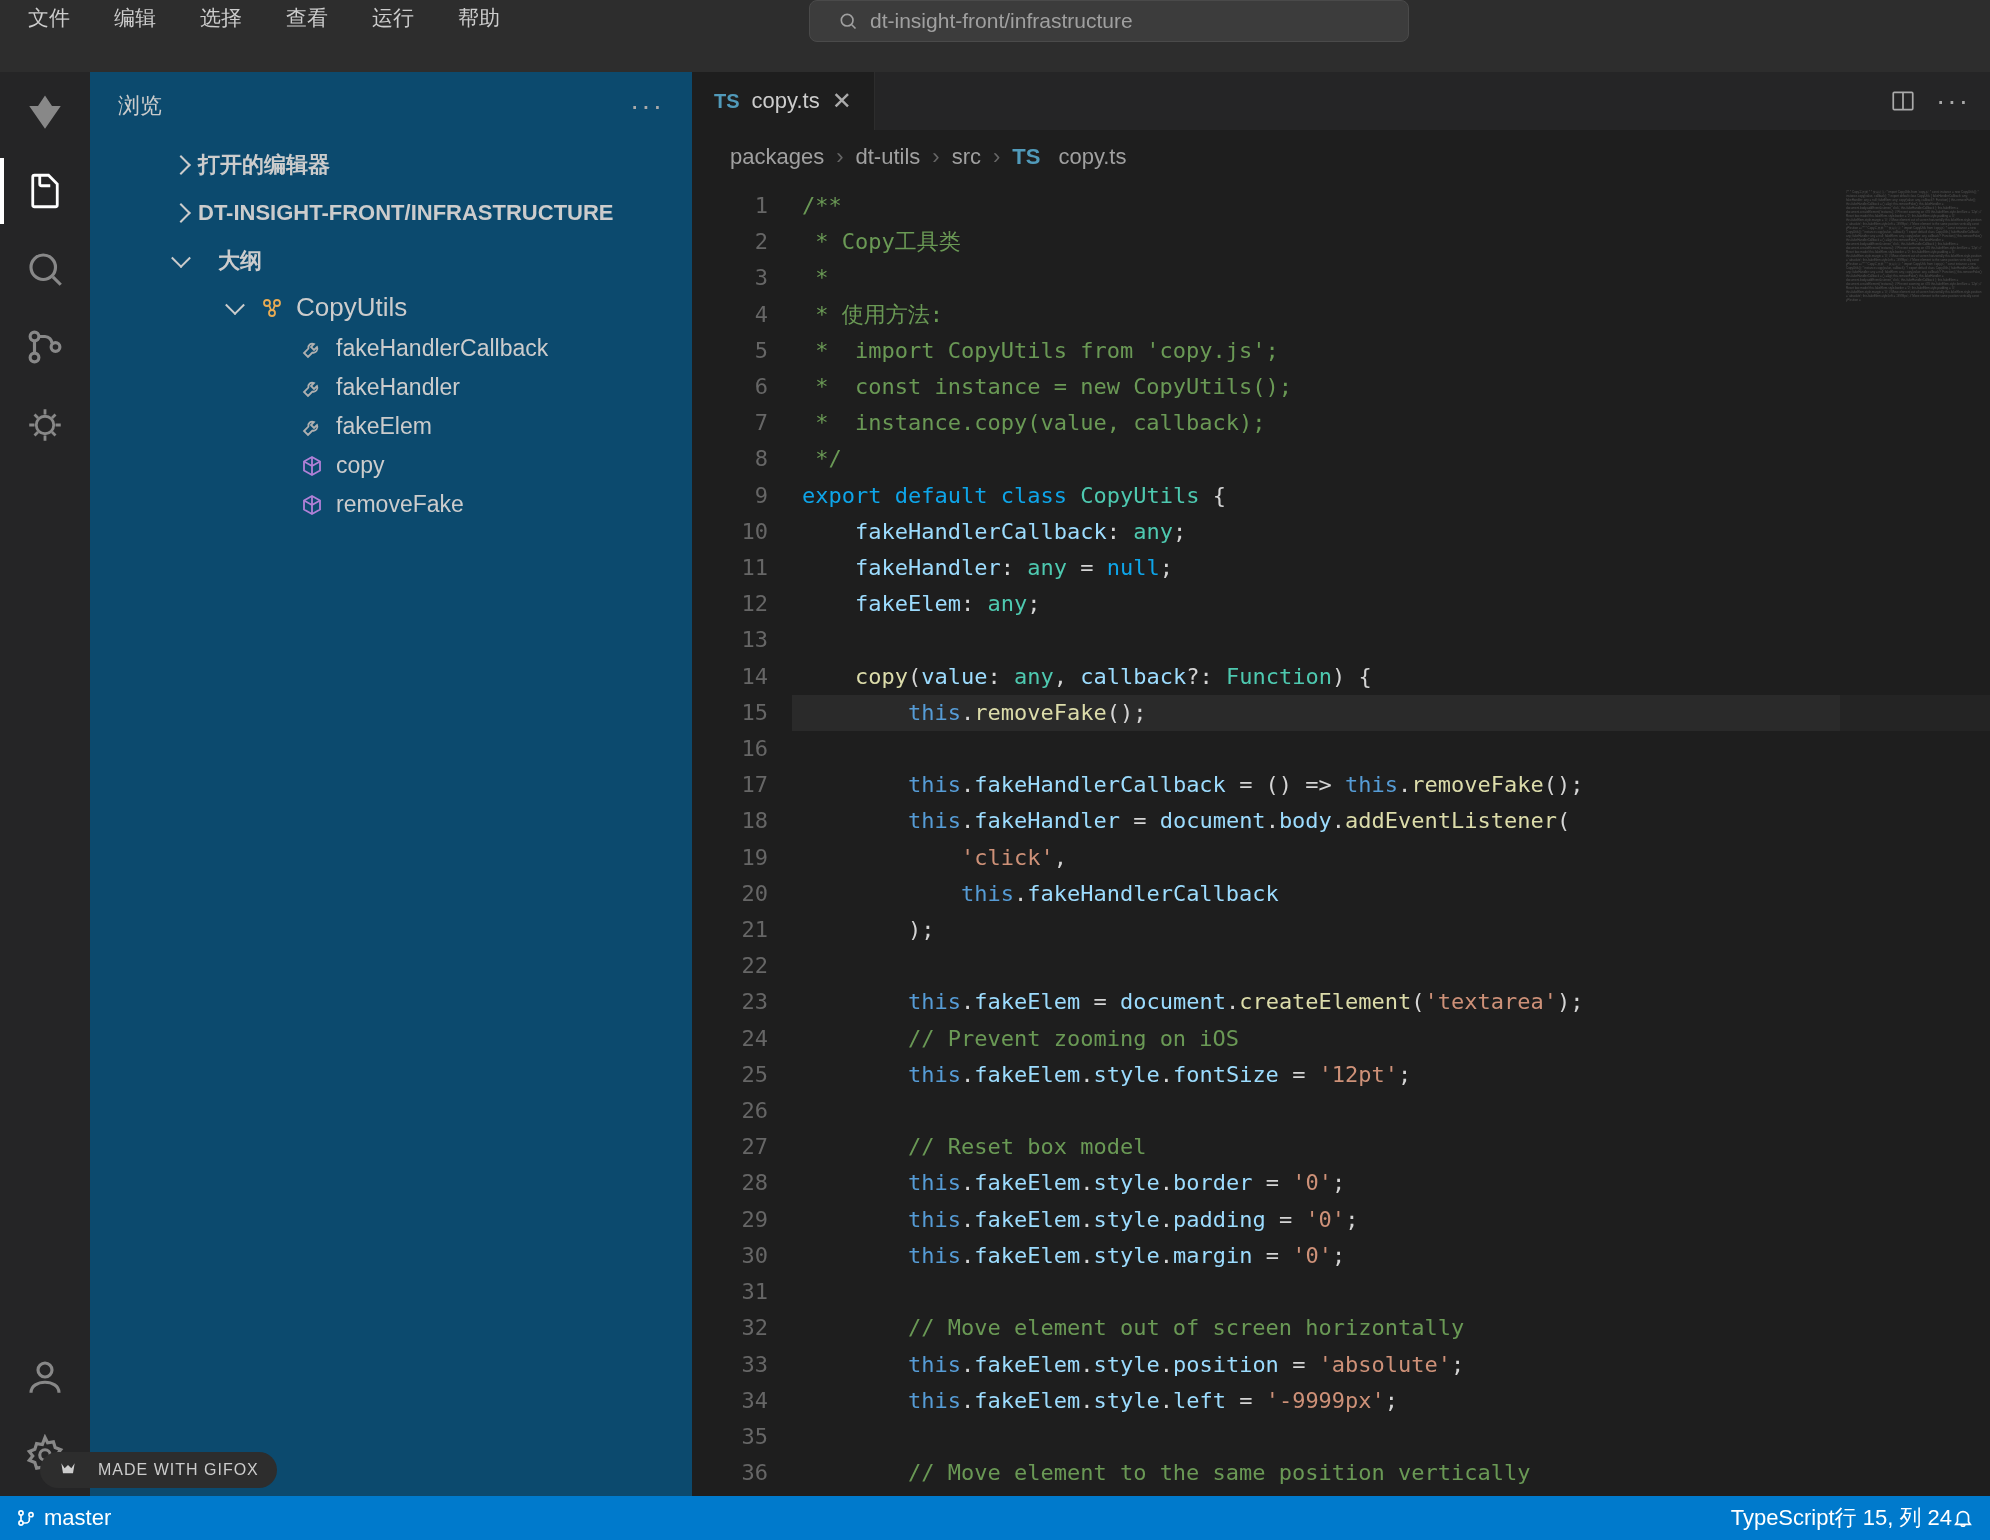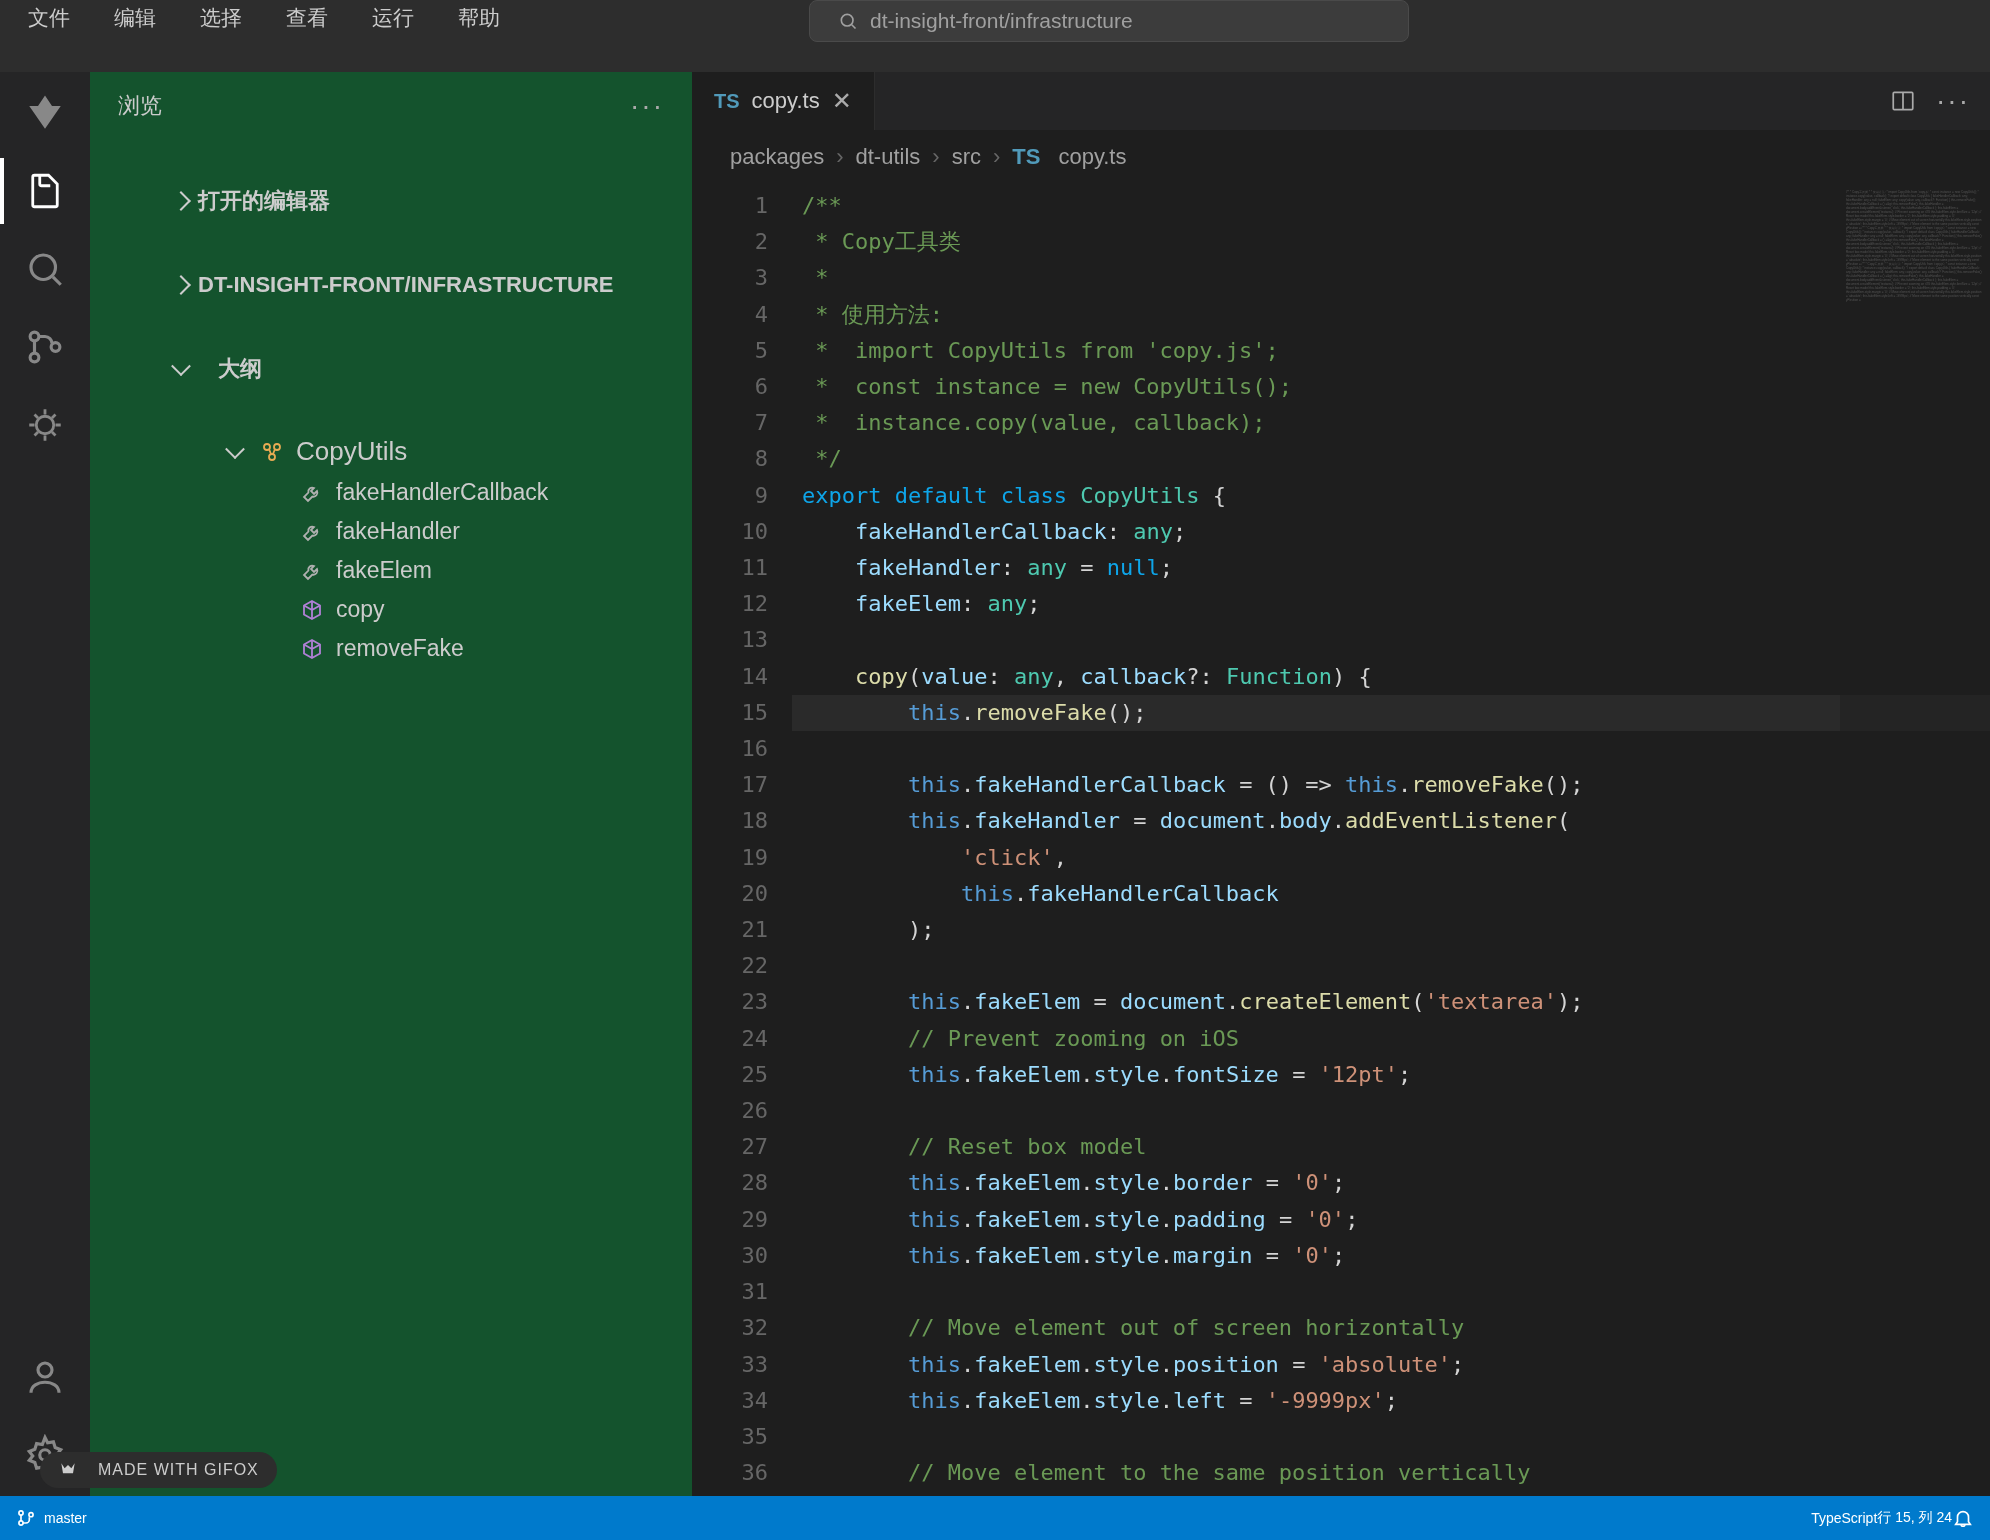--- a/index.html
+++ b/index.html
@@ -49,25 +49,24 @@
 .activity-icon.active::before {
   content: "";
   position: absolute;
   left: -24px; top: -12px; bottom: -12px;
   width: 4px;
   background: #fff;
 }
 .activity-bottom { margin-top: auto; margin-bottom: 20px; display: flex; flex-direction: column; gap: 36px; align-items: center; }
 .sidebar {
   width: 602px;
-  background: #14532d;
+  background: #0c4a6e;
   display: flex;
   flex-direction: column;
   color: #ccc;
-  gap: 36px;
 }
 .sidebar-title {
   padding: 18px 28px;
   font-size: 22px;
   display: flex;
   align-items: center;
   justify-content: space-between;
 }
 .ellipsis { color: #aaa; font-size: 28px; letter-spacing: 2px; cursor: pointer; }
 .sidebar-section {
@@ -168,21 +167,21 @@
   padding: 6px;
   overflow: hidden;
 }
 .statusbar {
   height: 44px;
   background: #007acc;
   color: #fff;
   display: flex;
   align-items: center;
   padding: 0 16px;
-  font-size: 14px;
+  font-size: 22px;
   gap: 24px;
 }
 .statusbar .right { margin-left: auto; display: flex; align-items: center; }
 .gifox-badge {
   position: absolute;
   left: 40px;
   bottom: 52px;
   background: #2d2d2d;
   color: #ccc;
   font-size: 16px;

